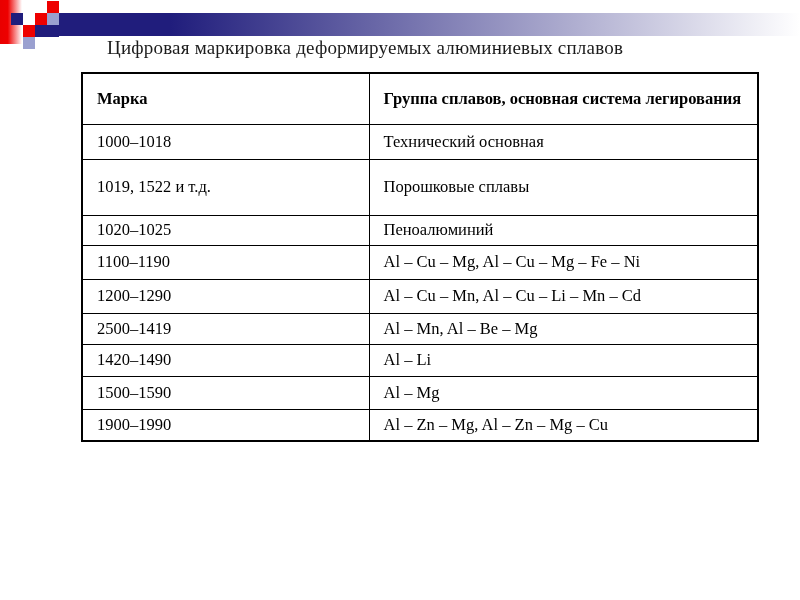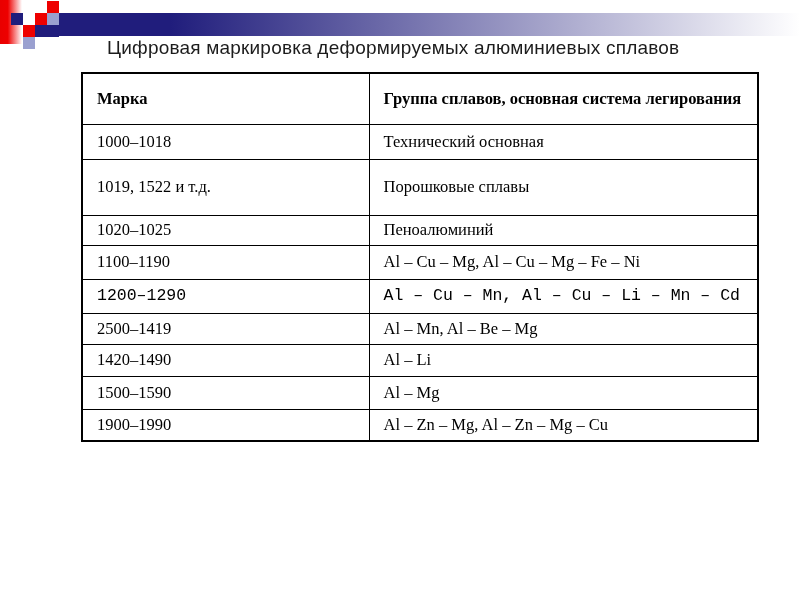--- a/index.html
+++ b/index.html
@@ -31,21 +31,21 @@
   .sq-red-2     { left: 35px; top: 13px; }
   .sq-lblue-1   { left: 47px; top: 13px; }
   .sq-red-3     { left: 23px; top: 25px; }
   .sq-navy-2    { left: 35px; top: 25px; width: 24px; }
   .sq-lblue-2   { left: 23px; top: 37px; }
 
   
   .title {
     position: absolute; left: 107px; top: 37px;
     margin: 0;
-    font-family: Liberation Sans, sans-serif;
+    font-family: Liberation Serif, serif;
     font-size: 19px; font-weight: normal;
     color: #1c1c1c;
     white-space: nowrap;
     letter-spacing: 0.2px;
   }
 
   
   table.alloy {
     position: absolute; left: 81px; top: 72px;
     width: 676px;
@@ -108,21 +108,21 @@
           <td>Порошковые сплавы</td>
         </tr>
         <tr style="height: 30px;">
           <td>1020–1025</td>
           <td>Пеноалюминий</td>
         </tr>
         <tr style="height: 34px;">
           <td>1100–1190</td>
           <td>Al – Cu – Mg, Al – Cu – Mg – Fe – Ni</td>
         </tr>
-        <tr style="height: 34px; font-family: Liberation Mono, monospace;">
+        <tr style="height: 34px;">
           <td>1200–1290</td>
           <td>Al – Cu – Mn, Al – Cu – Li – Mn – Cd</td>
         </tr>
         <tr style="height: 31px;">
           <td>2500–1419</td>
           <td>Al – Mn, Al – Be – Mg</td>
         </tr>
         <tr style="height: 32px;">
           <td>1420–1490</td>
           <td>Al – Li</td>

